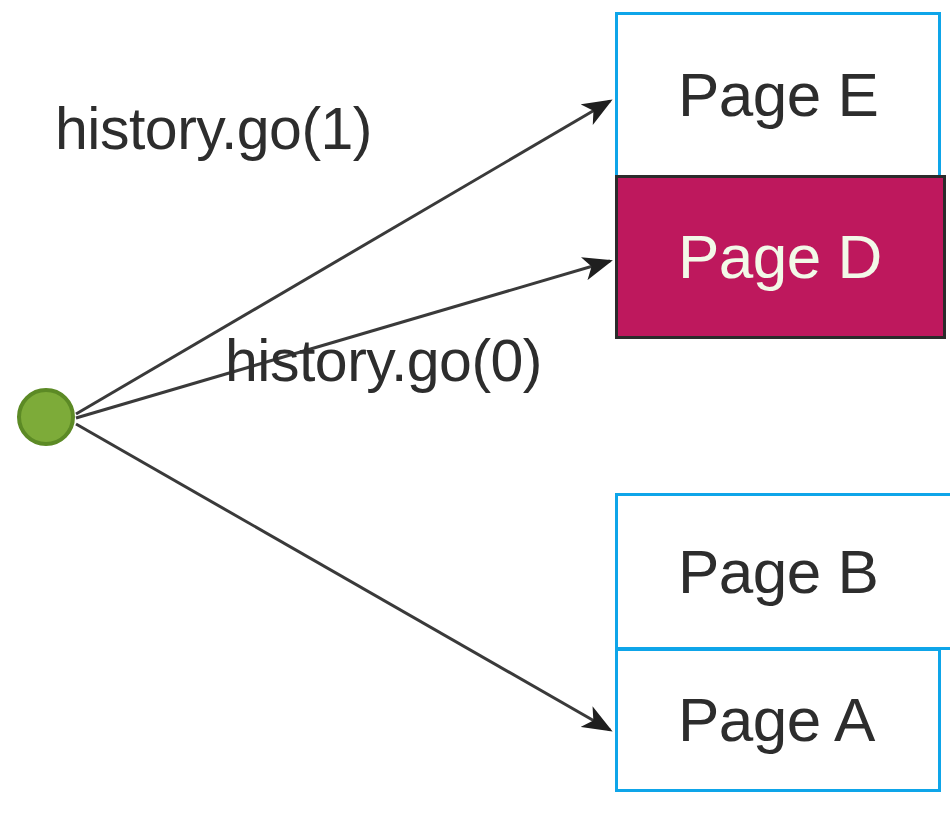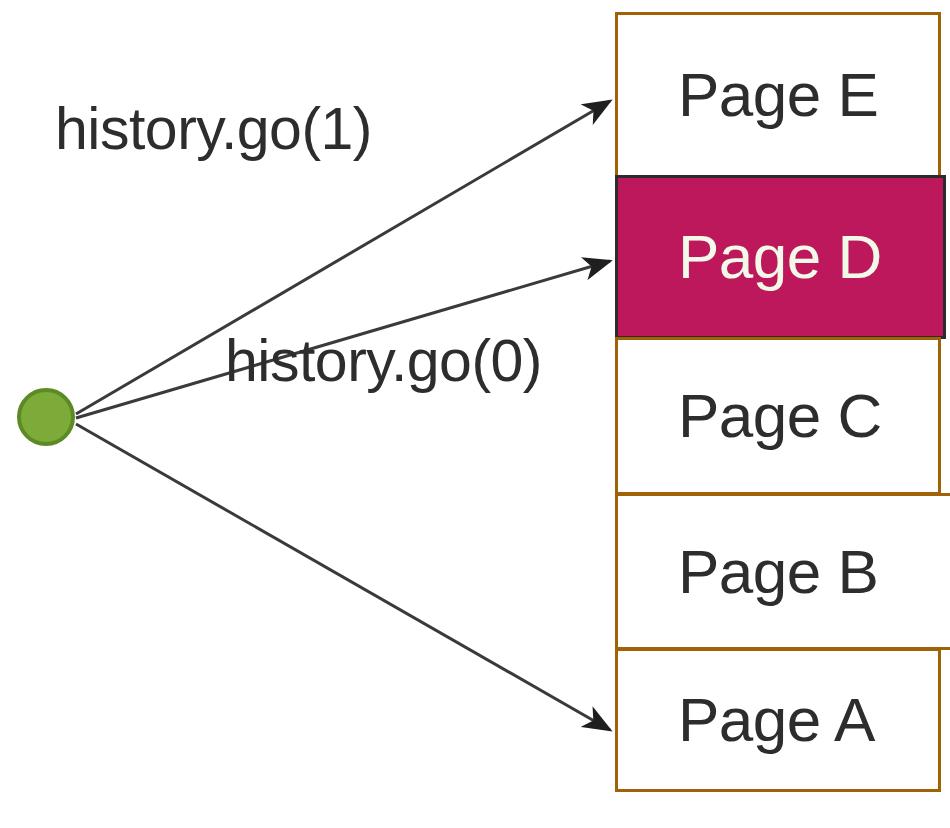--- a/index.html
+++ b/index.html
@@ -22,21 +22,21 @@
     position: absolute;
     left: 615px;
     top: 12px;
     width: 326px;
     height: 805px;
   }
   .stack-cell {
     position: absolute;
     left: 0;
     box-sizing: border-box;
-    border: 3px solid #a16207;
+    border: 3px solid #0ea5e9;
     background: #ffffff;
     display: flex;
     align-items: center;
   }
   .stack-cell.active {
     background: #be185d;
     border-color: #2b2b2b;
     width: 331px;
   }
   .cell-label {
@@ -105,23 +105,20 @@
   <div class="call-label" id="label-go-1">history.go(1)</div>
   <div class="call-label" id="label-go-0">history.go(0)</div>
 
   <div id="history-stack">
     <div class="stack-cell" style="top:0px; height:166px; width:326px;">
       <span class="cell-label">Page E</span>
     </div>
     <div class="stack-cell active" style="top:163px; height:164px;">
       <span class="cell-label">Page D</span>
     </div>
-    <div class="stack-cell" style="top:325px; height:158px; width:326px;">
-      <span class="cell-label">Page C</span>
-    </div>
     <div class="stack-cell" style="top:481px; height:157px; width:363px;">
       <span class="cell-label">Page B</span>
     </div>
     <div class="stack-cell" style="top:636px; height:144px; width:326px;">
       <span class="cell-label">Page A</span>
     </div>
   </div>
 
 </div>
 

